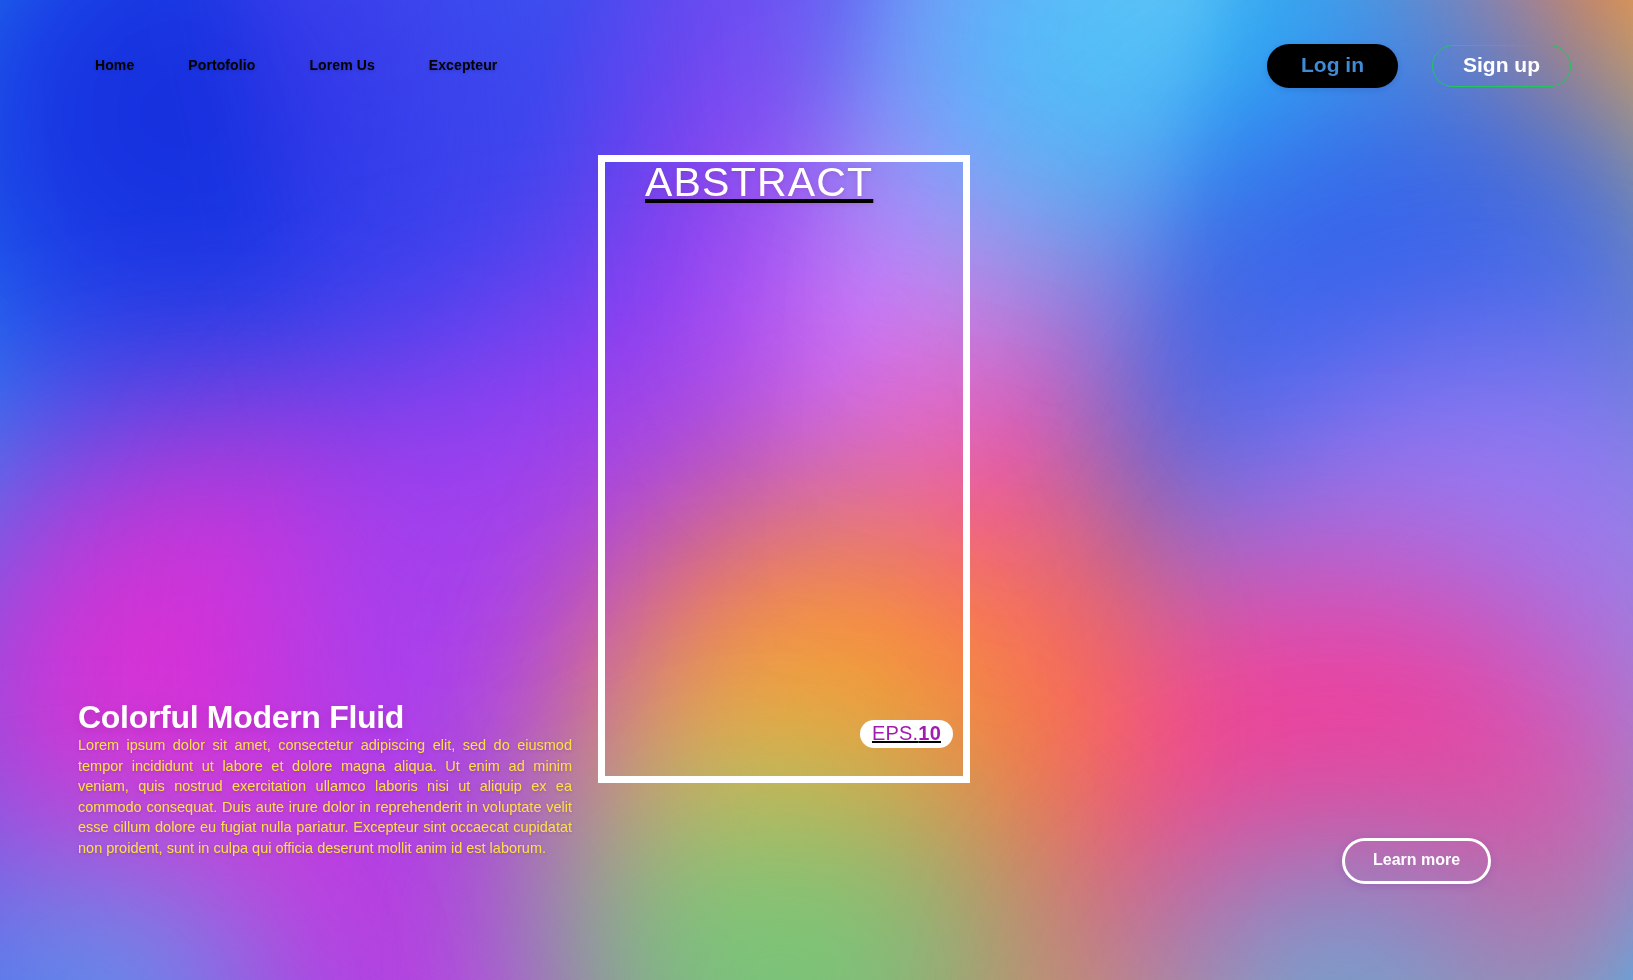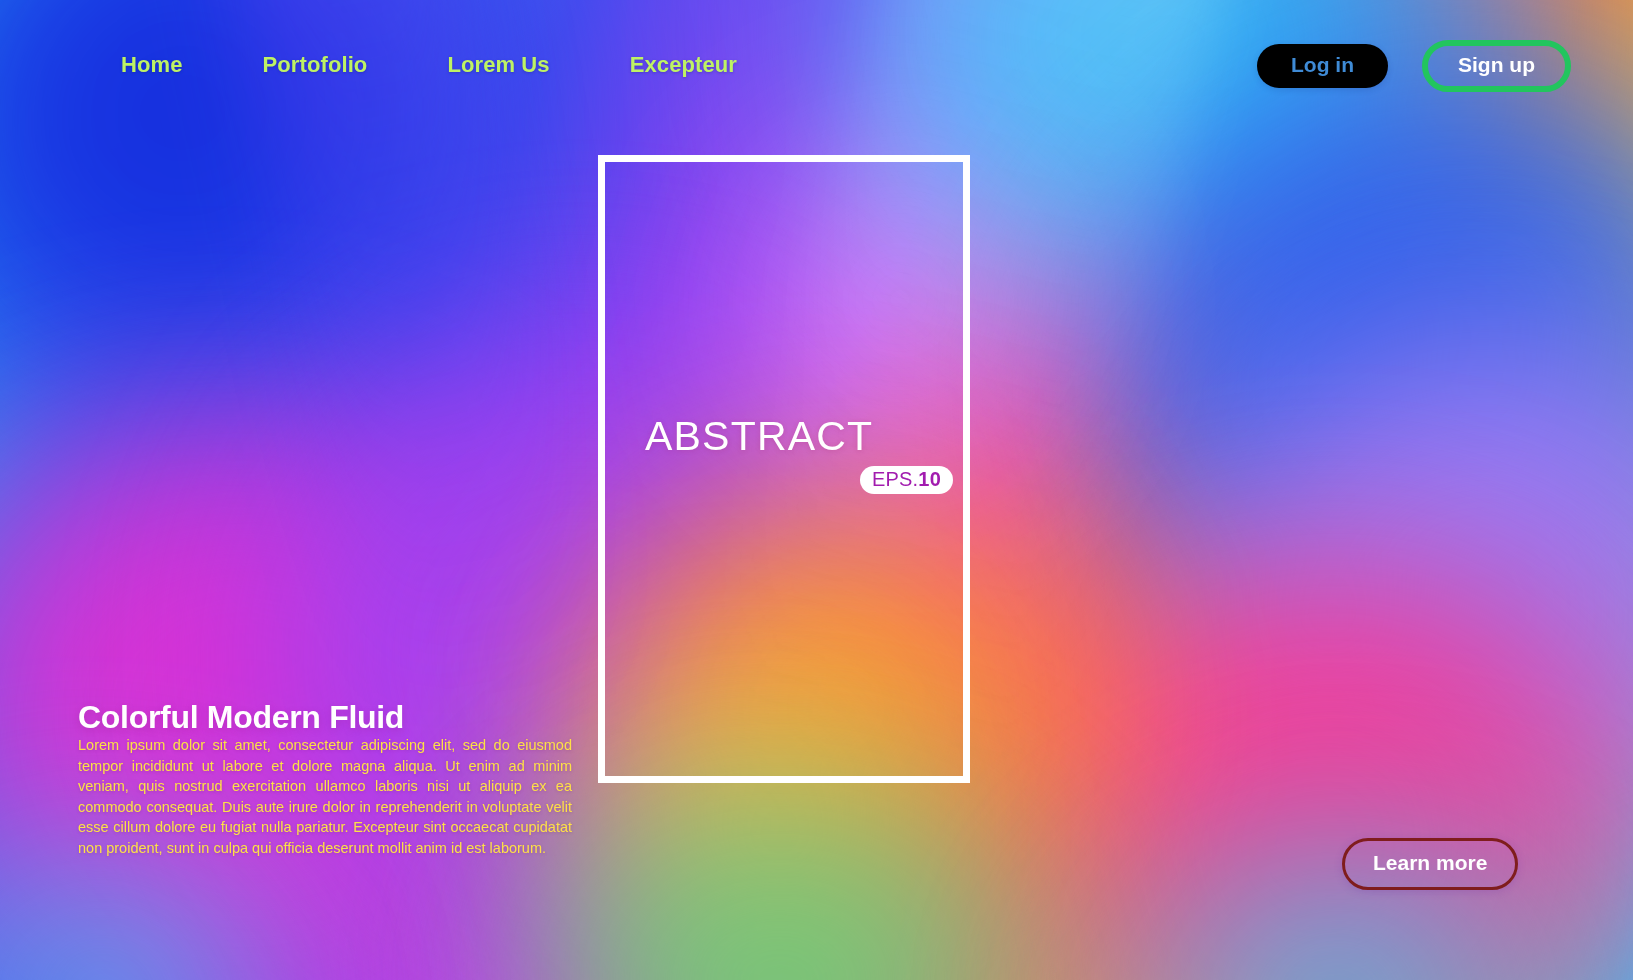--- a/index.html
+++ b/index.html
@@ -154,28 +154,27 @@
   }
 
   .nav {
     display: flex;
     align-items: center;
     gap: 54px;
     margin-top: -2px;
   }
 
   .nav-item {
-    color: #bef264;
-    font-size: 22px;
+    color: #000000;
+    font-size: 14px;
     font-weight: bold;
     letter-spacing: .1px;
     text-shadow: 0 1px 3px rgba(20,30,110,.30);
     white-space: nowrap;
     cursor: pointer;
-    margin-left: 26px;
   }
 
   .auth {
     margin-left: auto;
     display: flex;
     align-items: center;
     gap: 34px;
   }
 
   .btn-login {
@@ -187,43 +186,44 @@
     padding: 9px 34px 11px;
     box-shadow: 0 2px 6px rgba(20,40,120,.16);
     cursor: pointer;
     white-space: nowrap;
   }
 
   .btn-signup {
     color: #ffffff;
     font-size: 21px;
     font-weight: bold;
-    border: 6px solid #22c55e;
+    border: 1px solid #22c55e;
     border-radius: 999px;
     padding: 7px 30px 9px;
     cursor: pointer;
     white-space: nowrap;
   }
 
   
   .card {
     position: absolute;
     left: 598px;
     top: 155px;
     width: 372px;
     height: 628px;
     border: 7px solid #ffffff;
     box-sizing: border-box;
     z-index: 12;
     display: flex;
     flex-direction: column;
-    justify-content: center;
+    justify-content: space-between;
     align-items: flex-start;
     padding-left: 40px;
     padding-bottom: 28px;
+    text-decoration: underline;
   }
 
   .card-kicker {
     color: #ffffff;
     font-size: 41px;
     font-weight: 300;
     letter-spacing: 1.2px;
     line-height: 1;
     text-shadow: 0 1px 5px rgba(160,40,80,.22);
   }
@@ -280,23 +280,23 @@
     text-shadow: 0 1px 3px rgba(120,40,130,.30);
   }
 
   
   .learn-more {
     position: absolute;
     left: 1342px;
     top: 838px;
     z-index: 14;
     color: #ffffff;
-    font-size: 21px;
-    font-weight: bold;
-    border: 3px solid #7f1d1d;
+    font-size: 16px;
+    font-weight: bold;
+    border: 3px solid #ffffff;
     border-radius: 999px;
     padding: 10px 28px 12px;
     cursor: pointer;
     white-space: nowrap;
     box-shadow: 0 2px 8px rgba(90,40,160,.18);
   }
 </style>
 </head>
 <body>
 

